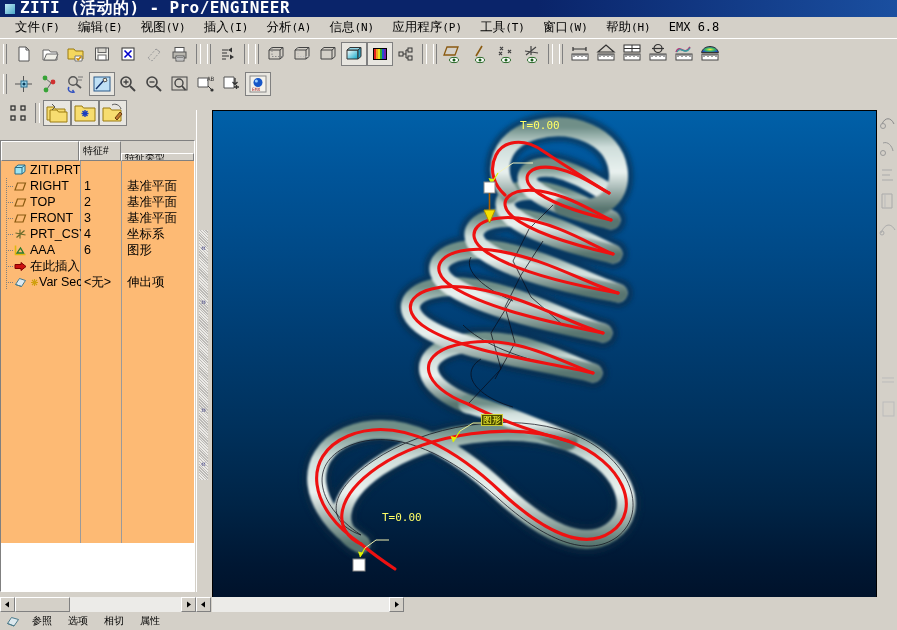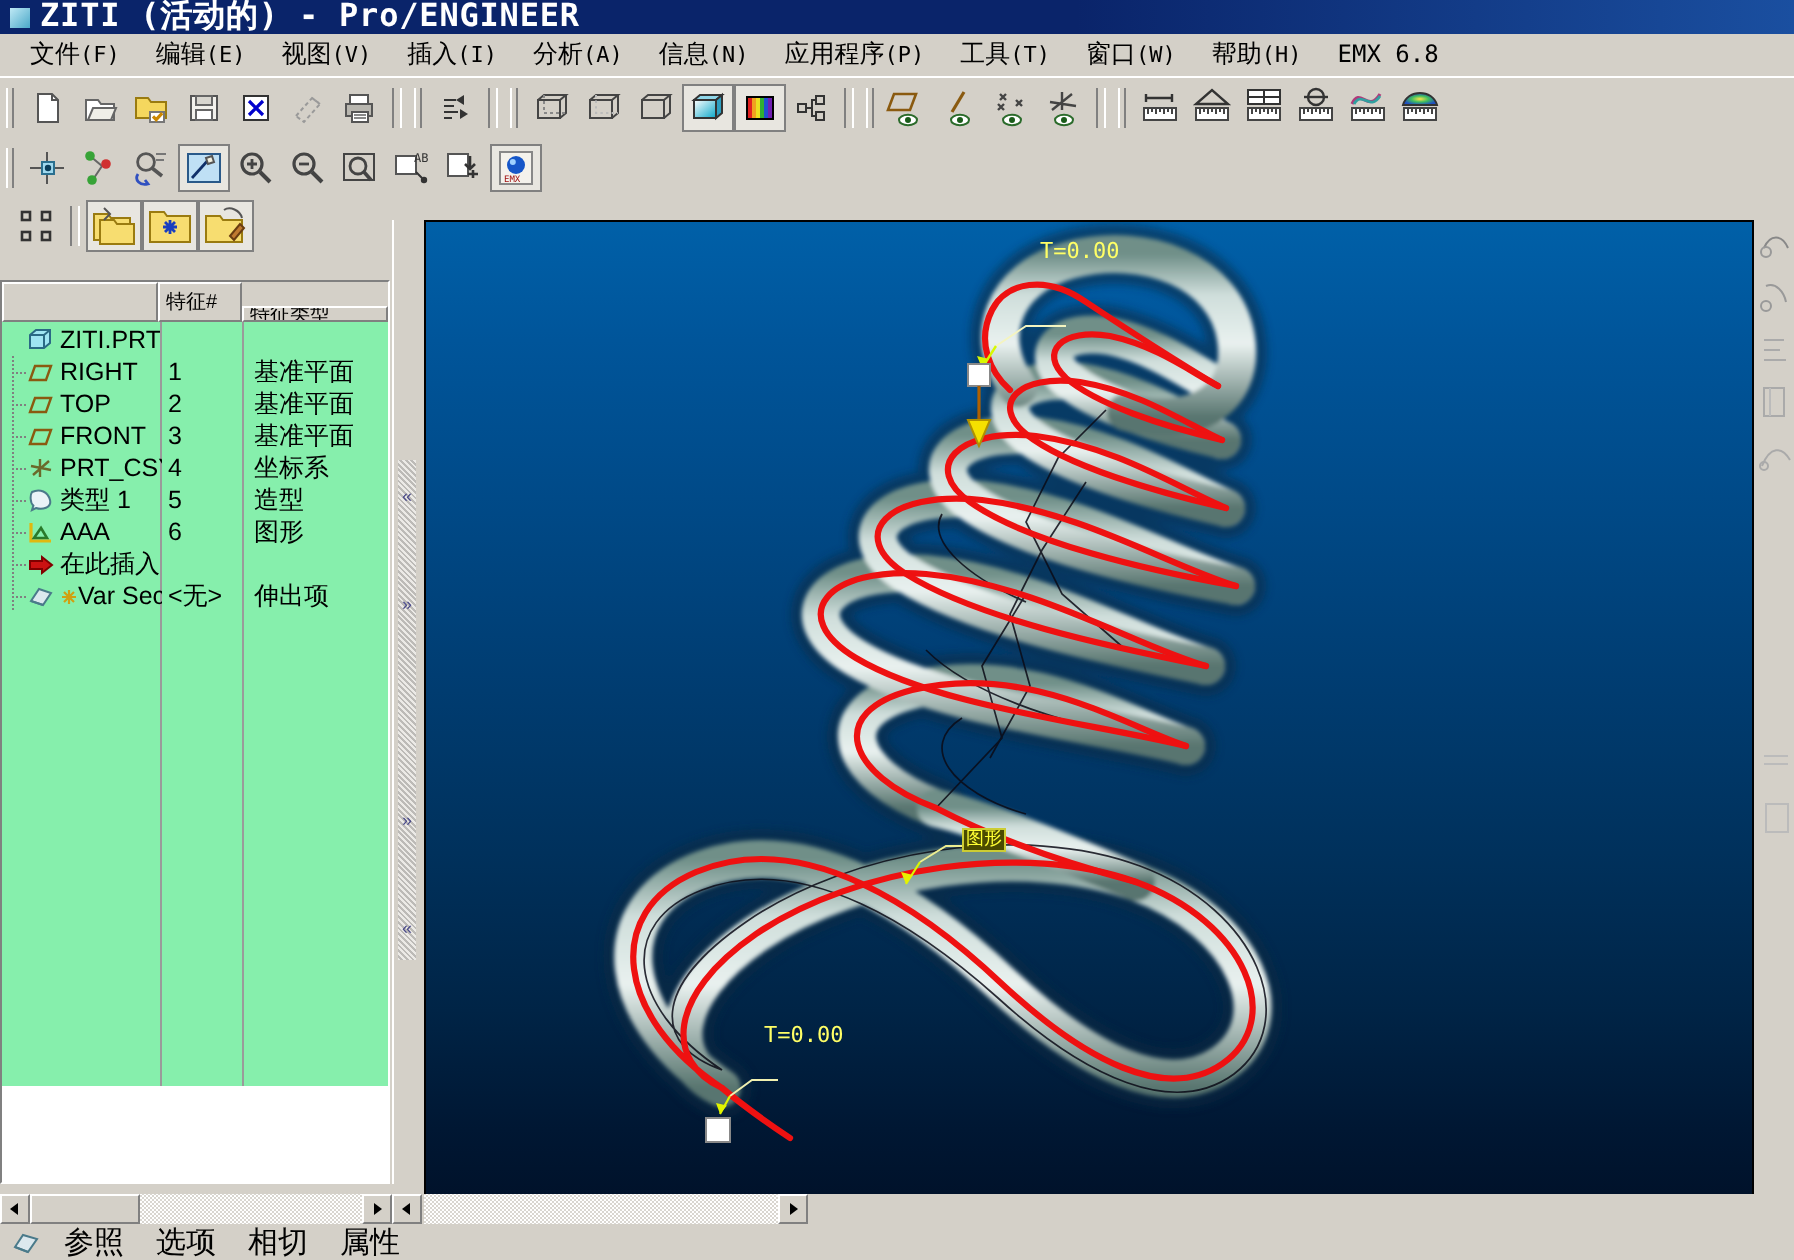--- a/index.html
+++ b/index.html
@@ -62,21 +62,21 @@
   .ddbtn{height:18px;padding:0 6px;display:flex;align-items:center;gap:4px;font-size:12px;
      border:1px solid #d4d0c8;background:#d4d0c8;white-space:nowrap;}
   .ddbtn .mn{font-family:"DejaVu Sans Mono","Liberation Mono",monospace;font-size:10px;}
   .caret{width:0;height:0;border-left:4px solid transparent;border-right:4px solid transparent;border-top:4px solid #000;}
   .hdrrow{display:flex;height:20px;background:#d4d0c8;font-size:10px;}
   .hdrcell{border:1px solid;border-color:#fff #808080 #808080 #fff;box-sizing:border-box;
      display:flex;align-items:center;padding-left:3px;white-space:nowrap;overflow:hidden;}
   .hdr-name{width:78px;}
   .hdr-num{width:42px;}
   .hdr-type{flex:1;margin-top:12px;}
-  .treebody{position:relative;background:#86efac;height:382px;overflow:hidden;}
+  .treebody{position:relative;background:#fdba74;height:382px;overflow:hidden;}
   .vline{position:absolute;top:0;bottom:0;width:1px;background:#9a9a9a;}
   .trow{display:flex;align-items:center;height:16px;font-size:12.5px;white-space:nowrap;}
   .tname{width:80px;display:flex;align-items:center;overflow:hidden;position:relative;}
   .tnum{width:41px;padding-left:3px;box-sizing:border-box;overflow:hidden;}
   .ttype{flex:1;padding-left:5px;box-sizing:border-box;overflow:hidden;}
   .ind{display:inline-block;width:12px;height:16px;flex:0 0 auto;position:relative;}
   .ind.dots::before{content:"";position:absolute;left:5px;top:-2px;width:1px;height:18px;
     background:repeating-linear-gradient(to bottom,#808080 0 1px,transparent 1px 2px);}
   .ind.dots::after{content:"";position:absolute;left:5px;top:8px;width:7px;height:1px;
     background:repeating-linear-gradient(to right,#808080 0 1px,transparent 1px 2px);}
@@ -105,21 +105,21 @@
   .wm{position:absolute;right:2px;bottom:2px;width:198px;height:58px;opacity:.93;}
 
   
   .rtb{position:absolute;left:878px;top:0;width:19px;height:482px;background:#d4d0c8;}
   .rtb .rb{width:19px;height:26px;display:flex;align-items:center;justify-content:flex-start;overflow:hidden;}
 
   
   .bottombars{position:absolute;left:0;top:597px;width:897px;height:33px;background:#d4d0c8;}
   .statusbar{position:absolute;left:0;top:612px;width:897px;height:18px;background:#d4d0c8;
      display:flex;align-items:center;gap:0px;padding-left:4px;}
-  .statusbar .sitem{padding:0 8px;font-size:15px;white-space:nowrap;}
+  .statusbar .sitem{padding:0 8px;font-size:10px;white-space:nowrap;}
   .sicon{width:18px;height:16px;display:flex;align-items:center;justify-content:center;margin-right:2px;}
 
   .hsb-wrap{position:absolute;left:0;top:0;width:897px;height:15px;display:flex;}
   .hsb-a{width:196px;}
   .hsb-b{width:16px;}
   .hsb-c{flex:1;}
 </style>
 </head>
 <body>
 
@@ -545,33 +545,20 @@
                     <path d="M6 1.5v9M1.5 5l10 2M2.5 9.5l8-7"></path>
                   </g>
                 </svg>
             </span>
             <span class="lbl">PRT_CSYS_DEF</span>
           </div>
           <div class="tnum">4</div>
           <div class="ttype">坐标系</div>
         </div>
 
-        <div class="trow">
-          <div class="tname">
-            <span class="ind dots"></span>
-            <span class="ico">
-              <svg width="13" height="12" viewBox="0 0 13 12">
-                  <path d="M2 2c4-2 8 0 9 4 1 4-4 5-7 4l-2 1 0.7-2.2C1 7.5 1 3.5 2 2z" fill="#eaf3f7" stroke="#4a7a8a"></path>
-                </svg>
-            </span>
-            <span class="lbl">类型 1</span>
-          </div>
-          <div class="tnum">5</div>
-          <div class="ttype">造型</div>
-        </div>
 
         <div class="trow">
           <div class="tname">
             <span class="ind dots"></span>
             <span class="ico">
               <svg width="13" height="12" viewBox="0 0 13 12">
                   <path d="M1.5 1.5v9h10" stroke="#e0b810" stroke-width="1.6" fill="none"></path>
                   <path d="M3 9l3.5-5L9.5 9z" fill="none" stroke="#2a7a2a" stroke-width="1.3"></path>
                 </svg>
             </span>

